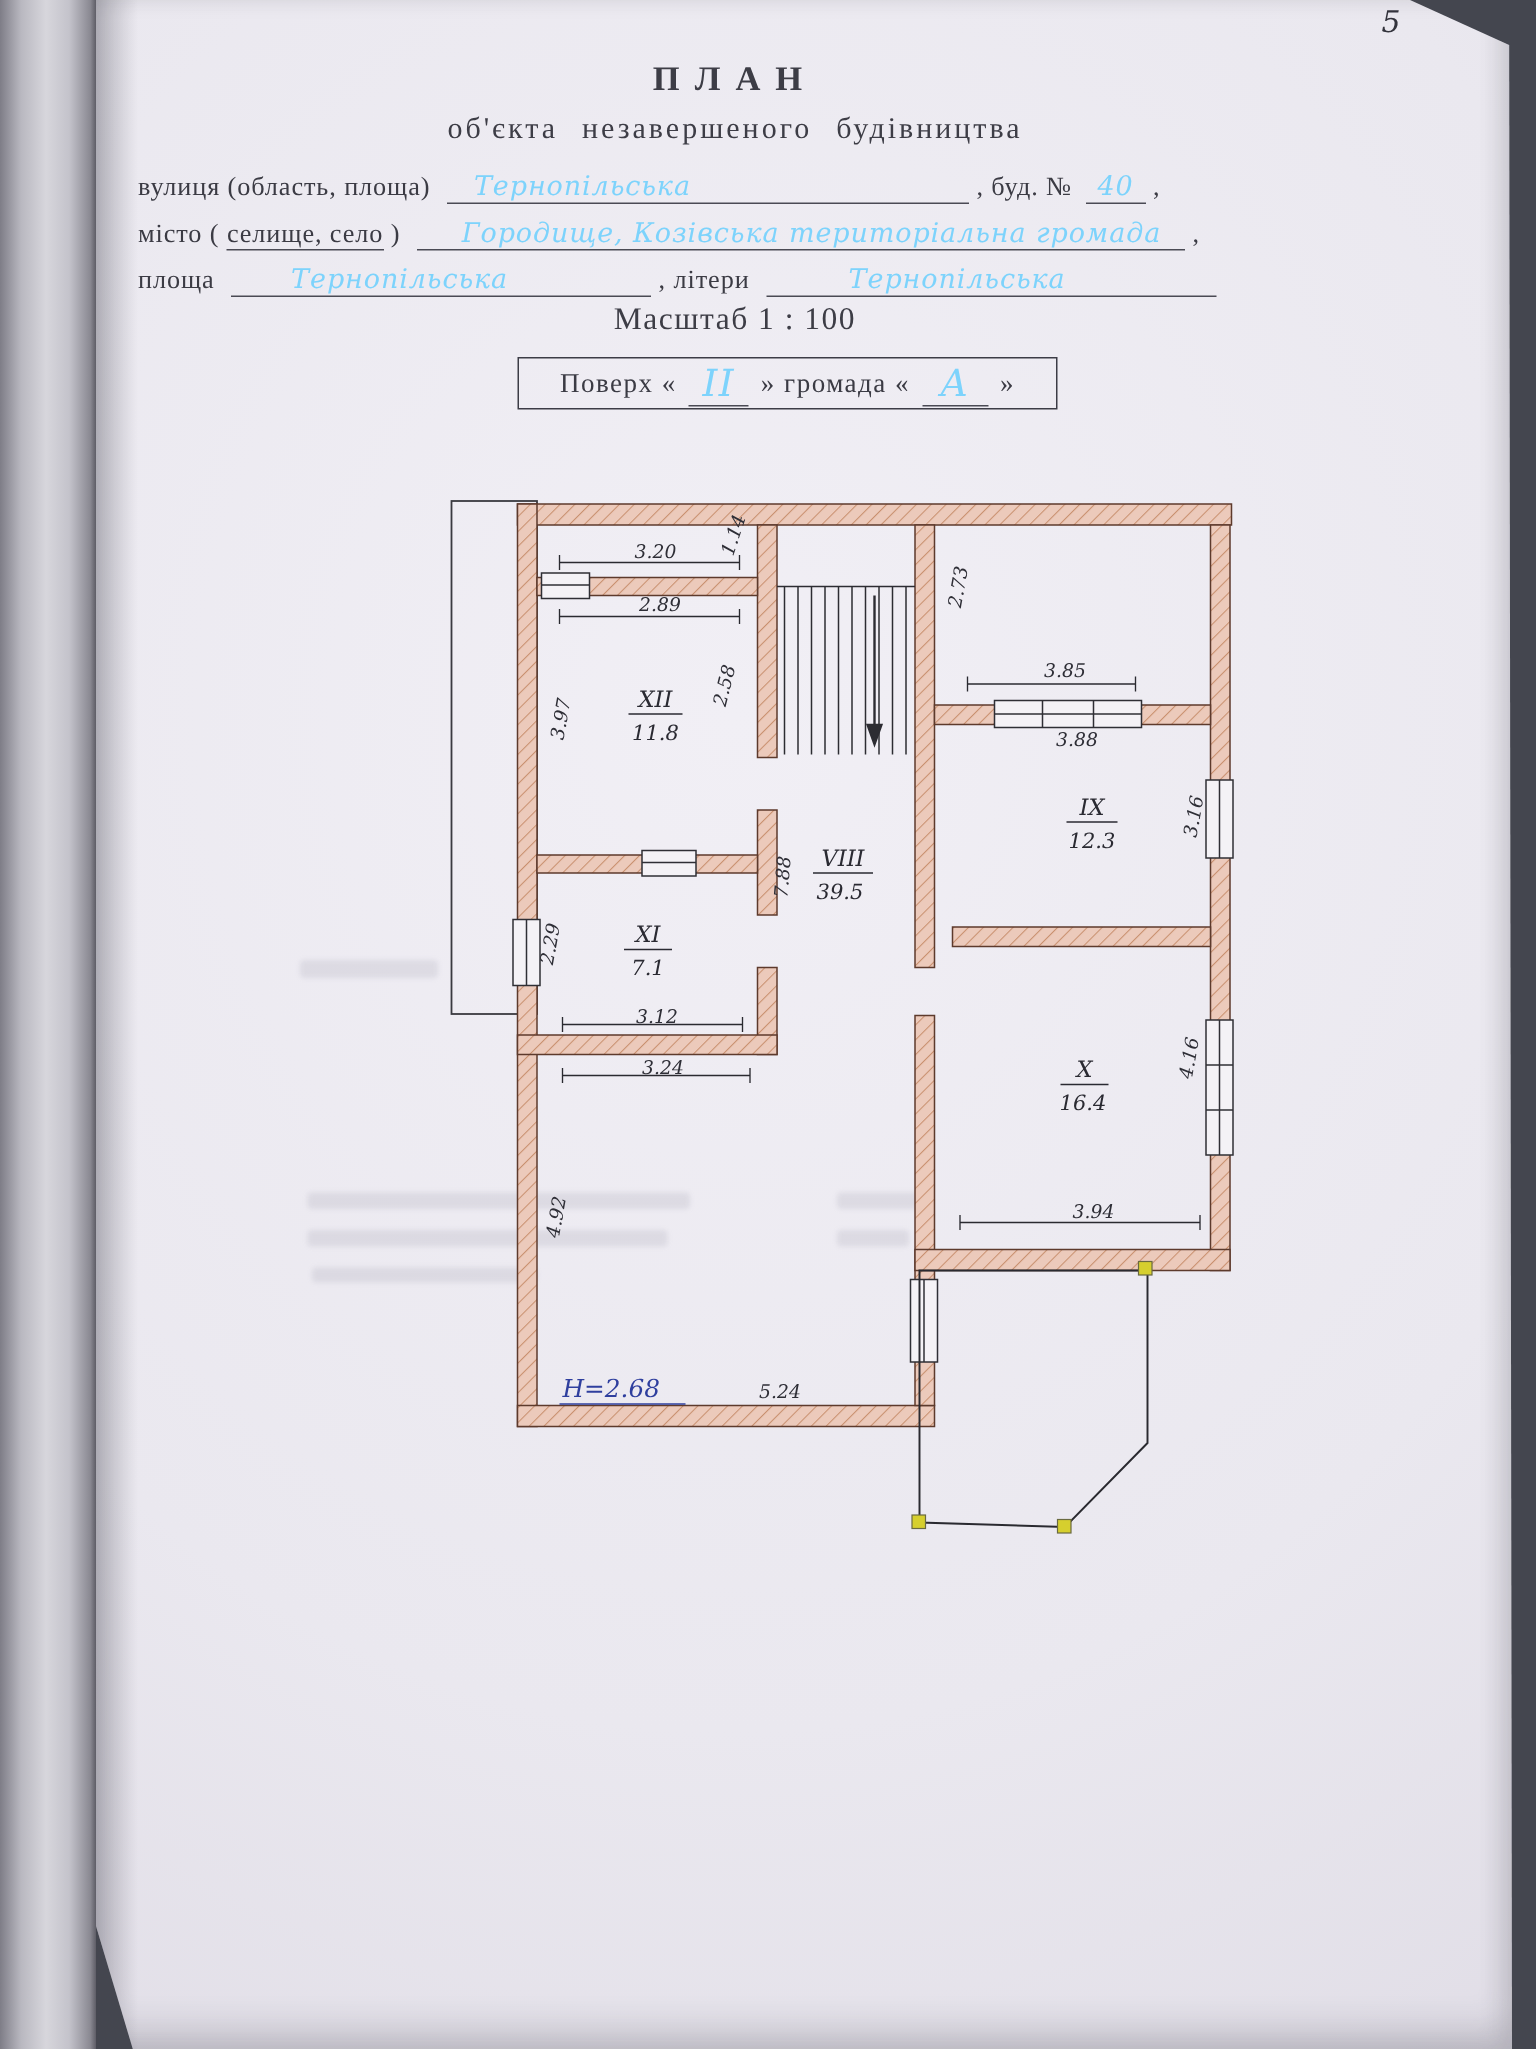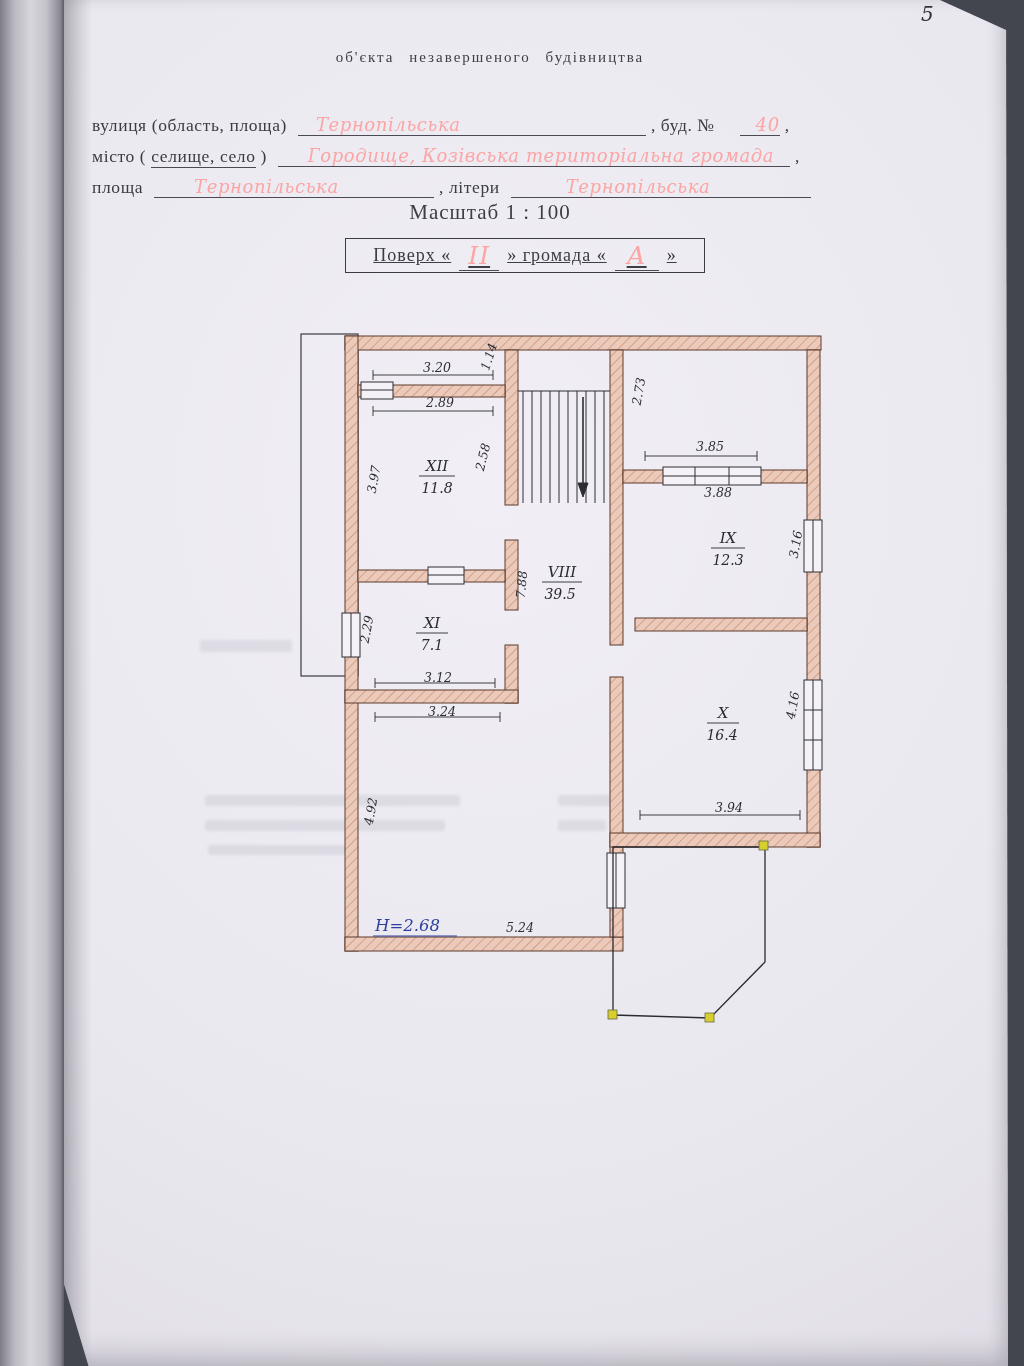--- a/index.html
+++ b/index.html
@@ -18,38 +18,38 @@
     background:
       radial-gradient(120% 90% at 45% 35%, #f1eff5 0%, #eae8ef 55%, #e1dee7 85%, #d8d5df 100%);
     clip-path:polygon(0% 0%, 92.8% 0%, 99.8% 2.2%, 100% 100%, 2.6% 100%, 0% 94%);
     box-shadow:inset 0 -14px 22px rgba(50,50,60,.18), inset -8px 0 14px rgba(50,50,60,.10);
   }
   .paper-crease{
     position:absolute;left:0;top:0;width:28px;height:100%;
     background:linear-gradient(90deg, rgba(60,60,72,.28), rgba(60,60,72,0));
   }
   .typed{font-family:"Liberation Serif", serif;color:#3b3b44;}
-  .hand{font-family:"DejaVu Serif", serif;font-style:italic;color:#fca5a5;}
+  .hand{font-family:"DejaVu Serif", serif;font-style:italic;color:#7dd3fc;}
   .uline{display:inline-block;border-bottom:1.3px solid #4a4a54;vertical-align:baseline;}
 
   .page-number{
     position:absolute;left:921px;top:2px;font:italic 20px "DejaVu Serif", serif;color:#33333c;
   }
   .doc-header{position:absolute;left:90px;top:40px;width:800px;text-align:center;}
   .doc-title{font-size:23px;font-weight:600;letter-spacing:10px;color:#3d3d46;}
-  .doc-subtitle{margin-top:9px;font-size:15px;letter-spacing:2px;word-spacing:9px;color:#3d3d46;}
+  .doc-subtitle{margin-top:9px;font-size:20px;letter-spacing:2px;word-spacing:9px;color:#3d3d46;}
 
   .form-line{position:absolute;left:92px;white-space:nowrap;font-size:17.5px;letter-spacing:.6px;}
   .form-line .hand{font-size:18px;}
   .scale-line{position:absolute;left:90px;top:200px;width:800px;text-align:center;font-size:21px;letter-spacing:1px;color:#3d3d46;}
 
   .floor-box{
     position:absolute;left:345px;top:238px;width:358px;height:33px;
     border:1.6px solid #3c3c46;display:flex;align-items:center;justify-content:center;gap:8px;
-    font-size:18px;letter-spacing:1px;color:#3d3d46;text-decoration:underline;
+    font-size:18px;letter-spacing:1px;color:#3d3d46;
   }
   .floor-box .hand{font-size:25px;}
   .floor-box .uline{text-align:center;}
 
   .smudge{position:absolute;background:rgba(110,110,130,.13);filter:blur(1.6px);border-radius:3px;}
 
   .plan-svg{position:absolute;left:295px;top:325px;}
   .room-id{font:italic 15px "DejaVu Serif", serif;fill:#2a2a32;text-anchor:middle;}
   .room-area{font:italic 14px "DejaVu Serif", serif;fill:#2a2a32;text-anchor:middle;}
   .dim{font:italic 12.5px "DejaVu Serif", serif;fill:#2e2e36;text-anchor:middle;}
@@ -60,28 +60,29 @@
 
 <div class="page-stack"></div>
 
 <div class="paper">
   <div class="paper-crease"></div>
 </div>
 
 <div class="page-number hand">5</div>
 
 <div class="doc-header">
+  <div class="doc-title typed">ПЛАН</div>
   <div class="doc-subtitle typed">об'єкта незавершеного будівництва</div>
 </div>
 
 <div class="form-line typed" style="top:114px;">
   <span>вулиця (область, площа)</span>
   <span class="uline hand" style="width:330px;padding-left:18px;margin-left:6px;">Тернопільська</span>
   <span>, буд. №</span>
-  <span class="uline hand" style="width:40px;text-align:right;margin-left:20px;">40</span>
+  <span class="uline hand" style="width:40px;text-align:center;margin-left:4px;">40</span>
   <span>,</span>
 </div>
 
 <div class="form-line typed" style="top:145px;text-align:center;">
   <span>місто (</span>
   <span class="uline">селище, село</span>
   <span>)</span>
   <span class="uline hand" style="width:498px;padding-left:14px;margin-left:6px;">Городище, Козівська територіальна громада</span>
   <span>,</span>
 </div>

